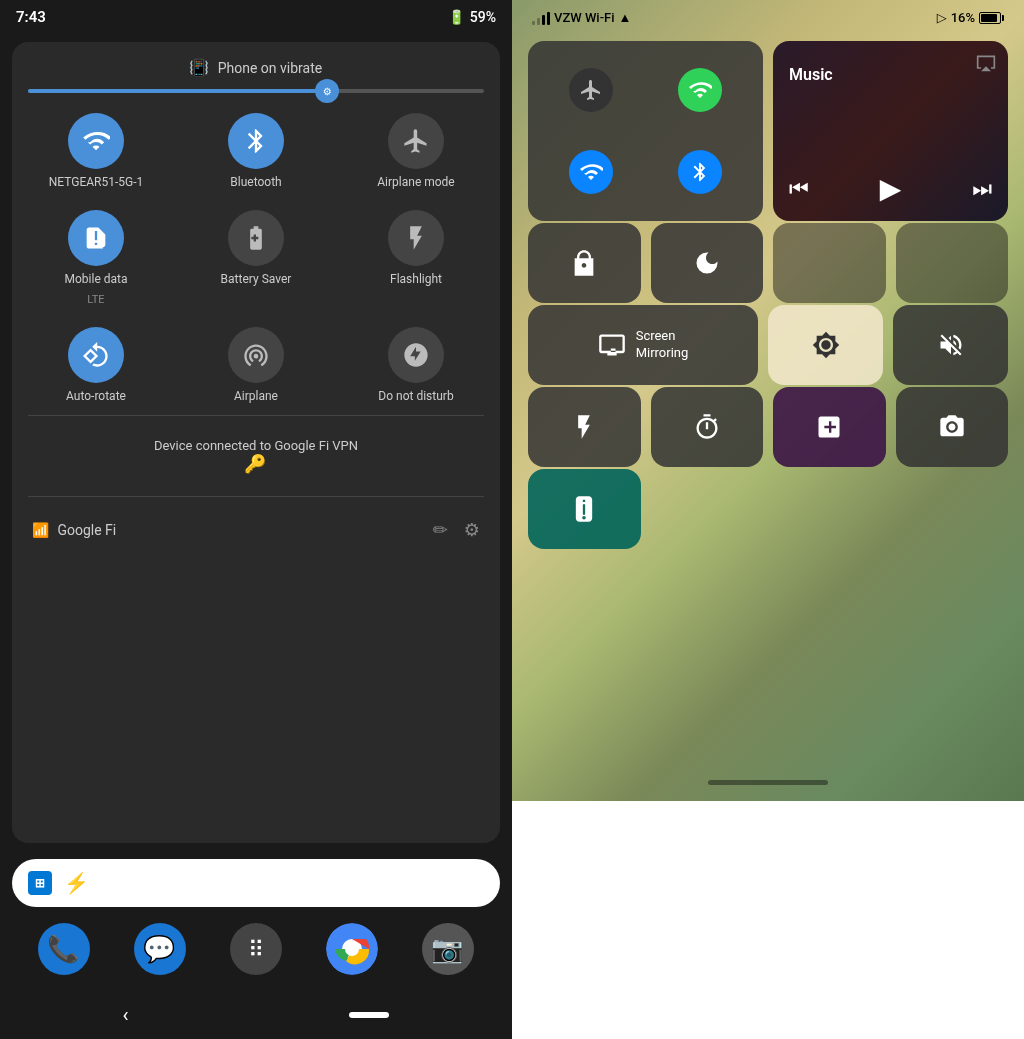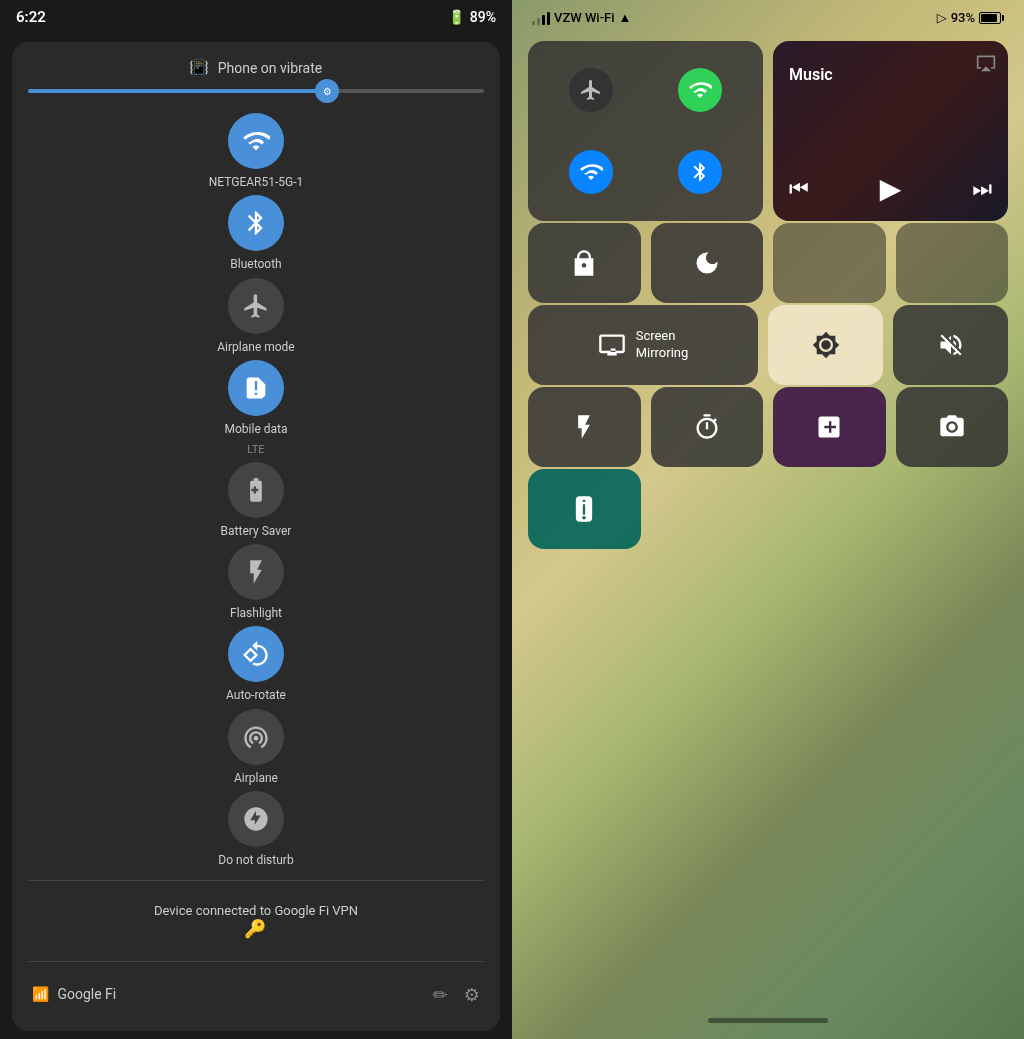--- a/index.html
+++ b/index.html
@@ -94,22 +94,22 @@
       left: 63%;
       display: flex;
       align-items: center;
       justify-content: center;
       color: white;
       font-size: 10px;
     }
 
     .quick-tiles-grid {
       display: grid;
-      grid-template-columns: repeat(1, 1fr);
-      gap: 6px 24px;
+      grid-template-columns: repeat(3, 1fr);
+      gap: 21px 24px;
       margin-bottom: 0;
     }
 
     .tile {
       display: flex;
       flex-direction: column;
       align-items: center;
       gap: 6px;
       cursor: pointer;
     }
@@ -246,21 +246,21 @@
     .nav-home {
       width: 40px;
       height: 6px;
       background: white;
       border-radius: 3px;
     }
 
     
     .ios-panel {
       width: 512px;
-      height: 1039px;
+      height: 801px;
       background: linear-gradient(135deg, #8a9a6a 0%, #c4b878 25%, #d4c88a 40%, #a8b870 55%, #7a8858 70%, #6a8a60 85%, #5a7850 100%);
       display: flex;
       flex-direction: column;
       padding: 0;
       position: relative;
     }
 
     .ios-status-bar {
       display: flex;
       justify-content: space-between;
@@ -519,24 +519,24 @@
       border-radius: 0 1px 1px 0;
       margin-left: 1px;
     }
   </style>
 </head>
 <body>
 
 <div class="android-panel">
 
   <div class="android-status-bar">
-    <span class="android-time">6:22</span>
+    <span class="android-time">7:43</span>
     <div class="battery-indicator">
       <span>🔋</span>
-      <span>89%</span>
+      <span>59%</span>
     </div>
   </div>
 
   <div class="control-panel">
 
     <div class="vibrate-row">
       <span class="vibrate-icon">📳</span>
       <span>Phone on vibrate</span>
     </div>
 
@@ -700,21 +700,21 @@
         <div class="signal-bar dim" style="height:4px;"></div>
         <div class="signal-bar dim" style="height:7px;"></div>
         <div class="signal-bar" style="height:10px;"></div>
         <div class="signal-bar" style="height:13px;"></div>
       </div>
       <span>VZW Wi-Fi</span>
       <span>▲</span>
     </div>
     <div class="ios-battery-group">
       <span>▷</span>
-      <span>93%</span>
+      <span>16%</span>
       <div class="battery-icon">
         <div class="battery-body" style="color:black;">
           <div class="battery-fill" style="width:90%;"></div>
         </div>
         <div class="battery-tip" style="color:black;"></div>
       </div>
     </div>
   </div>
 
   <div class="ios-control-center">

